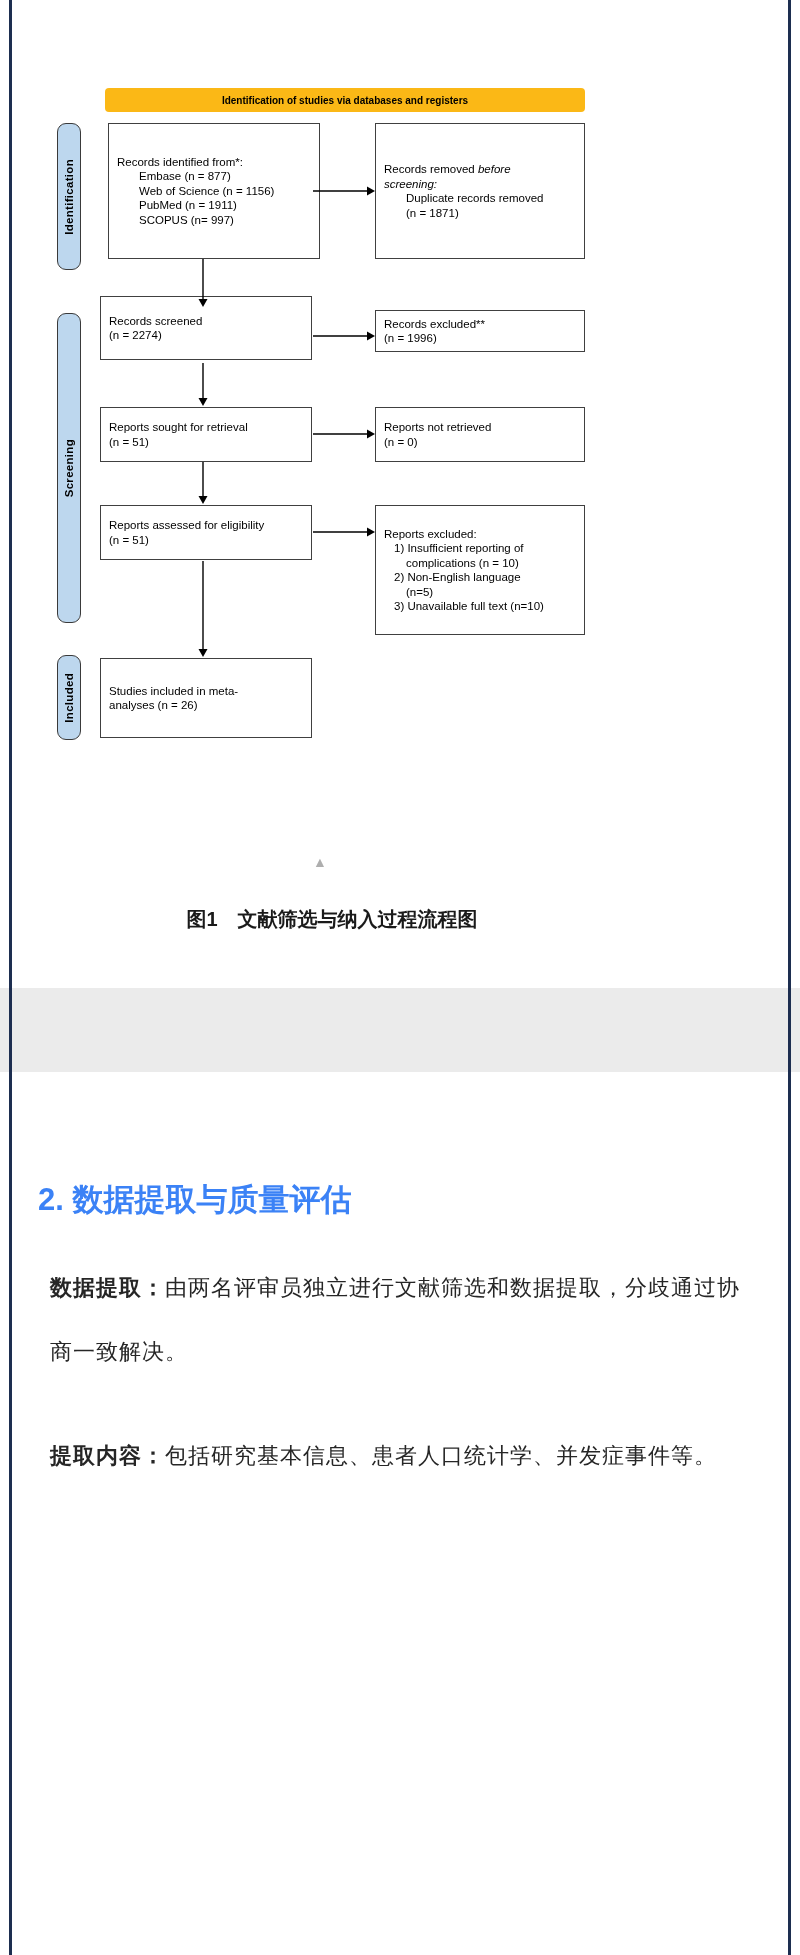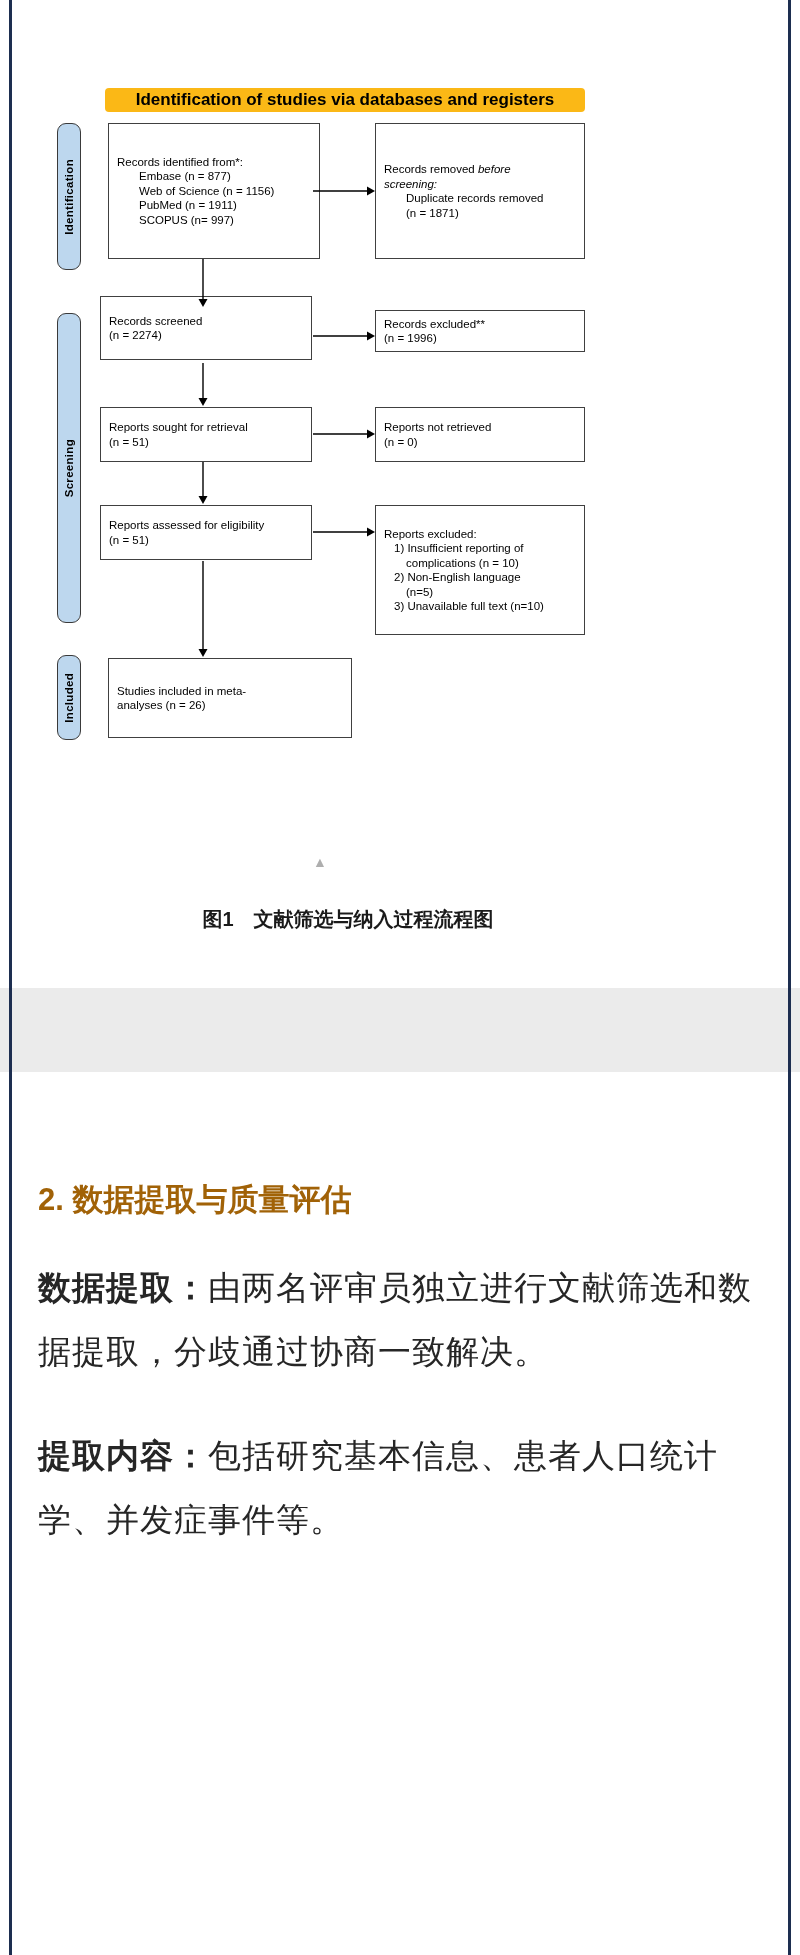--- a/index.html
+++ b/index.html
@@ -14,21 +14,21 @@
   .vline.right { left:788px; }
 
   
   .grayband { position:absolute; left:0; top:988px; width:800px; height:84px; background:#ebebeb; z-index:1; }
 
   
   .fc-header {
     position:absolute; left:105px; top:88px; width:480px; height:24px;
     background:#FBB816; border-radius:4px;
     display:flex; align-items:center; justify-content:center;
-    font-size:17px; font-weight:bold; color:#000; z-index:2;
+    font-size:10px; font-weight:bold; color:#000; z-index:2;
   }
   .stage {
     position:absolute; background:#BDD7EE; border:1px solid #3a3a3a; border-radius:9px;
     display:flex; align-items:center; justify-content:center; z-index:2; box-sizing:border-box;
   }
   .stage span {
     writing-mode:vertical-rl; transform:rotate(180deg);
     font-size:11.5px; font-weight:bold; color:#000; letter-spacing:0.3px; white-space:nowrap;
   }
   .box {
@@ -39,26 +39,26 @@
   .box .indent { padding-left:22px; }
   .box .it { font-style:italic; }
   .box .li1 { padding-left:10px; }
   .box .li2 { padding-left:22px; }
   .arrow { position:absolute; z-index:2; }
 
   
   .marker { position:absolute; left:295px; top:854px; width:50px; text-align:center;
             font-size:14px; color:#aeaeae; z-index:2; }
   .caption { position:absolute; left:0; top:906px; width:664px; text-align:center;
-             font-size:20px; font-weight:bold; color:#1a1a1a; z-index:2;padding-left:16px; }
+             font-size:20px; font-weight:bold; color:#1a1a1a; z-index:2; }
 
   
   .text-section { position:absolute; left:38px; top:1180px; width:724px; color:#262626; z-index:2; }
-  .text-section h2 { margin:0 0 36px 0; font-size:31px; line-height:40px; font-weight:bold; color:#a16207; }
-  .text-section p { margin:0 0 40px 0; font-size:33px; line-height:64px; letter-spacing:1px; text-align:left; }
+  .text-section h2 { margin:0 0 36px 0; font-size:31px; line-height:40px; font-weight:bold; color:#3b82f6; }
+  .text-section p { margin:0 0 40px 12px; font-size:22px; line-height:64px; letter-spacing:1px; text-align:left; }
   .text-section p b { font-weight:bold; }
 </style>
 </head>
 <body>
 
 <div class="page">
 
   <div class="vline left"></div>
   <div class="vline right"></div>
   <div class="grayband"></div>
@@ -116,21 +116,21 @@
     </div>
     <div class="box" style="left:375px;top:505px;width:210px;height:130px">
       <div>Reports excluded:</div>
       <div class="li1">1) Insufficient reporting of</div>
       <div class="li2">complications (n = 10)</div>
       <div class="li1">2) Non-English language</div>
       <div class="li2">(n=5)</div>
       <div class="li1">3) Unavailable full text (n=10)</div>
     </div>
 
-    <div class="box" style="left:108px;top:658px;width:244px;height:80px">
+    <div class="box" style="left:100px;top:658px;width:212px;height:80px">
       <div>Studies included in meta-</div>
       <div>analyses (n = 26)</div>
     </div>
 
     <svg class="arrow" style="left:313px;top:185px" width="62" height="12">
       <line x1="0" y1="6" x2="54" y2="6" stroke="#000" stroke-width="1.4"></line>
         <polygon points="54,1.5 54,10.5 62,6" fill="#000"></polygon>
     </svg>
     <svg class="arrow" style="left:197px;top:259px" width="12" height="48">
       <line x1="6" y1="0" x2="6" y2="40" stroke="#000" stroke-width="1.4"></line>

